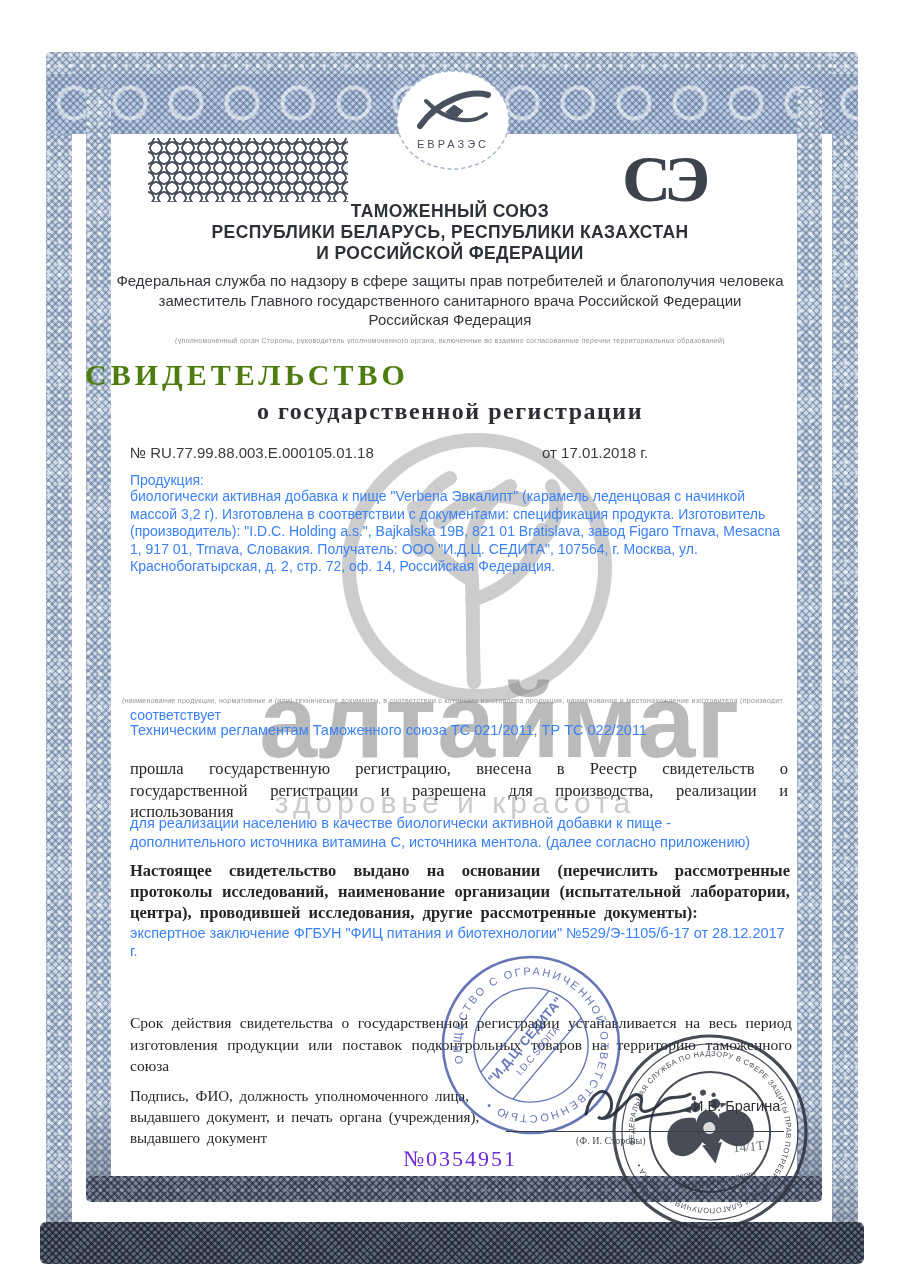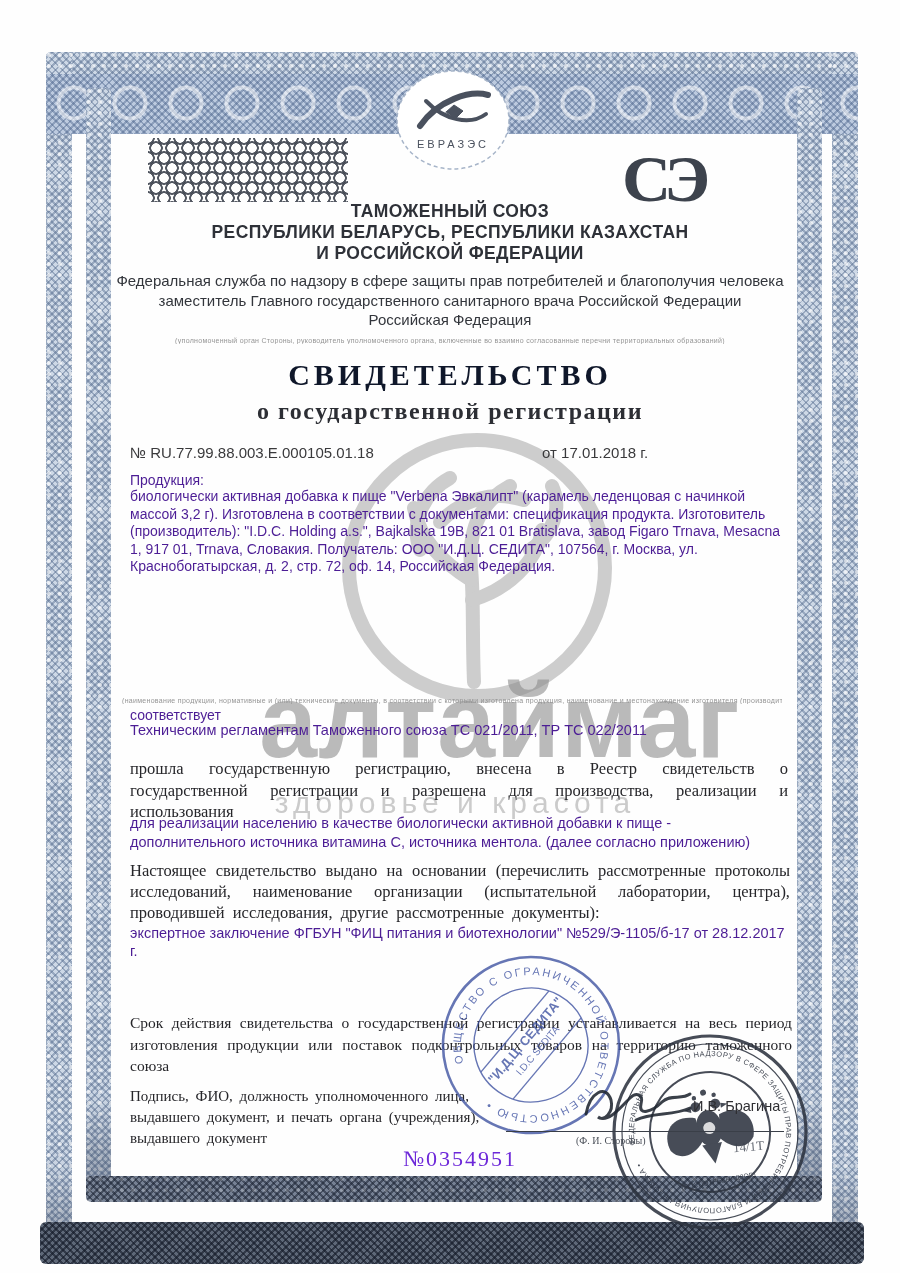--- a/index.html
+++ b/index.html
@@ -31,28 +31,28 @@
   .chain{background-image:
       radial-gradient(circle at center, transparent 4.5px, rgba(42,48,60,.9) 5px 6.5px, transparent 7px),
       radial-gradient(circle at center, transparent 4.5px, rgba(42,48,60,.9) 5px 6.5px, transparent 7px);
       background-size:16px 20px,16px 20px;background-position:0 0,8px 10px;opacity:.9;}
   .h-serif{font-family:Liberation Sans, sans-serif;font-weight:bold;font-size:17.5px;line-height:21px;color:#2e3138;letter-spacing:.4px;}
   .h-sans{font-size:15px;line-height:19.5px;color:#33363c;}
   .caption-micro{font-size:7px;color:#949494;letter-spacing:.3px;white-space:nowrap;overflow:hidden;
                  filter:blur(.35px);}
   .para-serif{font-family:"Liberation Serif",serif;font-size:16.5px;line-height:21.5px;color:#26262a;
               text-align:justify;}
-  .para-sans{font-size:14.5px;line-height:18px;color:#4c1d95;}
+  .para-sans{font-size:14.5px;line-height:18px;color:#3b82f6;}
 
   .z0{z-index:0}.z1{z-index:1}.z2{z-index:2}.z3{z-index:3}.z4{z-index:4}
 
   
   #org-block{left:85px;top:201px;width:730px;text-align:center;}
-  #title-main{left:85px;top:358px;width:730px;text-align:center;font-family:"Liberation Serif",serif;
-              font-weight:bold;font-size:30px;letter-spacing:4px;color:#0f172a;}
+  #title-main{left:85px;top:358px;width:730px;font-family:"Liberation Serif",serif;
+              font-weight:bold;font-size:30px;letter-spacing:4px;color:#4d7c0f;}
   #title-sub{left:85px;top:398px;width:730px;text-align:center;font-family:"Liberation Serif",serif;
              font-weight:bold;font-size:24px;letter-spacing:1.5px;color:#2c2e34;}
   #ce-mark{left:622px;top:140px;width:120px;font-family:"Liberation Serif",serif;font-weight:bold;
            font-size:68px;letter-spacing:-7px;color:#3d434d;filter:blur(.3px);transform:scaleY(.95);}
 
   
   #wm-brand{left:140px;top:662px;width:720px;text-align:center;font-size:104px;font-weight:bold;
             color:#8d8d8d;opacity:.6;letter-spacing:1px;filter:blur(.5px);}
   #wm-tagline{left:150px;top:786px;width:610px;text-align:center;font-size:30px;color:#a2a2a2;
               opacity:.55;letter-spacing:5px;filter:blur(.4px);}
@@ -138,21 +138,21 @@
   </div>
 
   <div class="abs caption-micro z2" style="left:122px;top:697px;width:660px;">(наименование продукции, нормативные и (или) технические документы, в соответствии с которыми изготовлена продукция, наименование и местонахождение изготовителя (производителя), получателя)</div>
 
   <div class="abs para-sans z2" style="left:130px;top:706px;font-size:14px;">соответствует</div>
   <div class="abs para-sans z2" style="left:130px;top:721px;width:600px;">Техническим регламентам Таможенного союза ТС 021/2011, ТР ТС 022/2011</div>
 
   <div class="abs para-serif z2" style="left:130px;top:758px;width:658px;word-spacing:5px;">прошла государственную регистрацию, внесена в Реестр свидетельств о государственной регистрации и разрешена для производства, реализации и использования</div>
   <div class="abs para-sans z2" style="left:130px;top:814px;width:657px;line-height:18.5px;">для реализации населению в качестве биологически активной добавки к пище - дополнительного источника витамина С, источника ментола. (далее согласно приложению)</div>
 
-  <div class="abs para-serif z2" style="left:130px;top:860px;width:660px;word-spacing:4px;line-height:21px;">Настоящее свидетельство выдано на основании (перечислить рассмотренные протоколы исследований, наименование организации (испытательной лаборатории, центра), проводившей исследования, другие рассмотренные документы):</div>
+  <div class="abs para-serif z2" style="left:130px;top:860px;width:660px;word-spacing:4px;line-height:21px;font-weight:bold;">Настоящее свидетельство выдано на основании (перечислить рассмотренные протоколы исследований, наименование организации (испытательной лаборатории, центра), проводившей исследования, другие рассмотренные документы):</div>
   <div class="abs para-sans z2" style="left:130px;top:924px;width:660px;">экспертное заключение ФГБУН "ФИЦ питания и биотехнологии" №529/Э-1105/б-17 от 28.12.2017 г.</div>
 
   <div class="abs para-serif z2" style="left:130px;top:1012px;width:662px;font-size:15.5px;word-spacing:1.5px;">Срок действия свидетельства о государственной регистрации устанавливается на весь период изготовления продукции или поставок подконтрольных товаров на территорию таможенного союза</div>
 
   <div class="abs para-serif z2" style="left:130px;top:1086px;width:400px;font-size:15px;line-height:21px;word-spacing:3px;text-align:left;">Подпись, ФИО, должность уполномоченного лица, выдавшего документ, и печать органа (учреждения), выдавшего документ</div>
 
   <div class="abs z3" style="left:436px;top:950px;width:190px;height:190px;transform:rotate(-15deg);opacity:.78;">
     <svg width="190" height="190" viewBox="0 0 190 190">
       <defs>
           <path id="ringA" d="M95,95 m-70,0 a70,70 0 1,1 140,0 a70,70 0 1,1 -140,0"></path>

